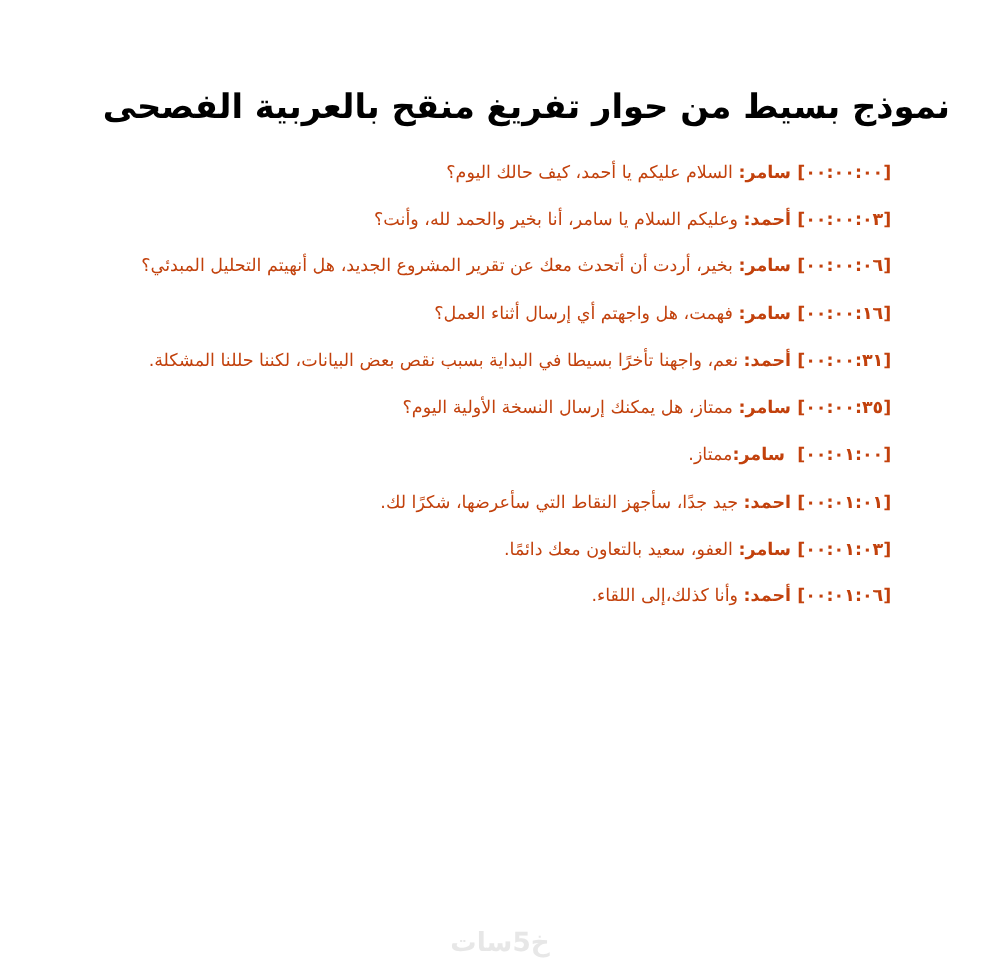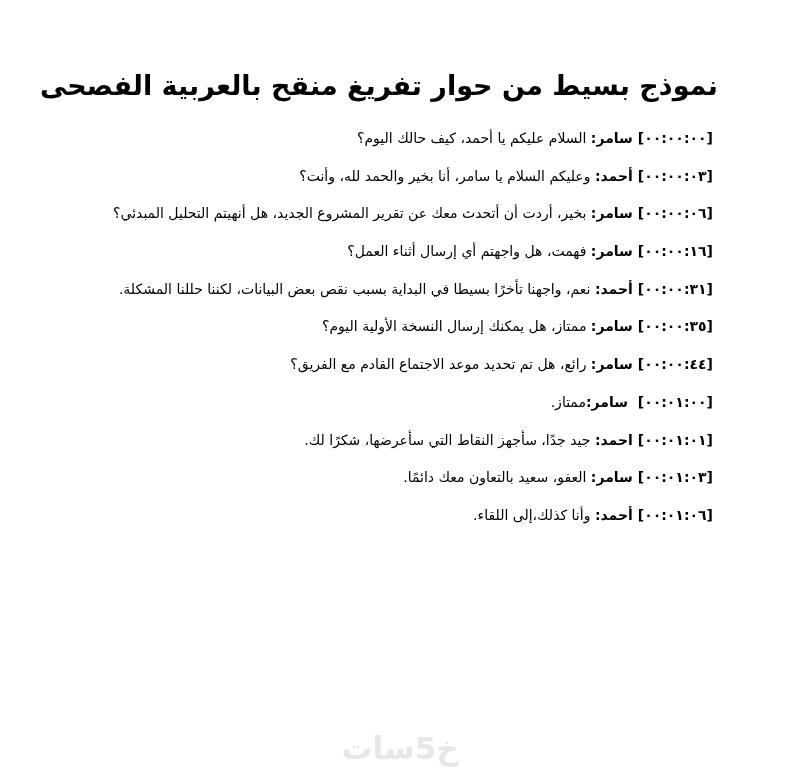--- a/index.html
+++ b/index.html
@@ -15,49 +15,49 @@
     font-family: "DejaVu Sans", sans-serif;
     color: #000;
   }
   .page {
     position: absolute;
     inset: 0;
     direction: rtl;
   }
   .doc-title {
     margin: 68px 40px 0 40px;
-    text-align: left;
+    text-align: right;
     font-size: 27px;
     line-height: 36px;
     font-weight: bold;
     color: #000000;
   }
   .dialogue {
     margin: 16px 87px 0 20px;
     text-align: right;
   }
   .line {
     margin: 0;
     height: 37.7px;
     line-height: 37.7px;
     font-size: 14px;
     white-space: pre; 
-    color: #000000;
+    color: #c2410c;
   }
   .ts, .spk {
     font-weight: bold;
   }
   .watermark {
     position: absolute;
     left: 0;
     right: 0;
     bottom: 8px;
     text-align: center;
     direction: rtl;
-    font-size: 31px;
+    font-size: 21px;
     font-weight: bold;
     letter-spacing: 1px;
     color: #e7e7e7;
     user-select: none;
   }
 </style>
 </head>
 <body>
 
 <div class="page">
@@ -72,21 +72,20 @@
   <p class="line"><b class="ts">[٠٠:٠٠:٠٦] </b><b class="spk">سامر:</b><span class="txt"> بخير، أردت أن أتحدث معك عن تقرير المشروع الجديد، هل أنهيتم التحليل المبدئي؟</span></p>
 
 
   <p class="line"><b class="ts">[٠٠:٠٠:١٦] </b><b class="spk">سامر:</b><span class="txt"> فهمت، هل واجهتم أي إرسال أثناء العمل؟</span></p>
 
   <p class="line"><b class="ts">[٠٠:٠٠:٣١] </b><b class="spk">أحمد:</b><span class="txt"> نعم، واجهنا تأخرًا بسيطا في البداية بسبب نقص بعض البيانات، لكننا حللنا المشكلة.</span></p>
 
   <p class="line"><b class="ts">[٠٠:٠٠:٣٥] </b><b class="spk">سامر:</b><span class="txt"> ممتاز، هل يمكنك إرسال النسخة الأولية اليوم؟</span></p>
 
 
-  <p class="line"><b class="ts">[٠٠:٠٠:٤٤] </b><b class="spk">سامر:</b><span class="txt"> رائع، هل تم تحديد موعد الاجتماع القادم مع الفريق؟</span></p>
 
 
   <p class="line"><b class="ts">[٠٠:٠١:٠٠]  </b><b class="spk">سامر:</b><span class="txt">ممتاز.</span></p>
 
   <p class="line"><b class="ts">[٠٠:٠١:٠١] </b><b class="spk">احمد:</b><span class="txt"> جيد جدًا، سأجهز النقاط التي سأعرضها، شكرًا لك.</span></p>
 
   <p class="line"><b class="ts">[٠٠:٠١:٠٣] </b><b class="spk">سامر:</b><span class="txt"> العفو، سعيد بالتعاون معك دائمًا.</span></p>
 
   <p class="line"><b class="ts">[٠٠:٠١:٠٦] </b><b class="spk">أحمد:</b><span class="txt"> وأنا كذلك،إلى اللقاء.</span></p>
 </div>

